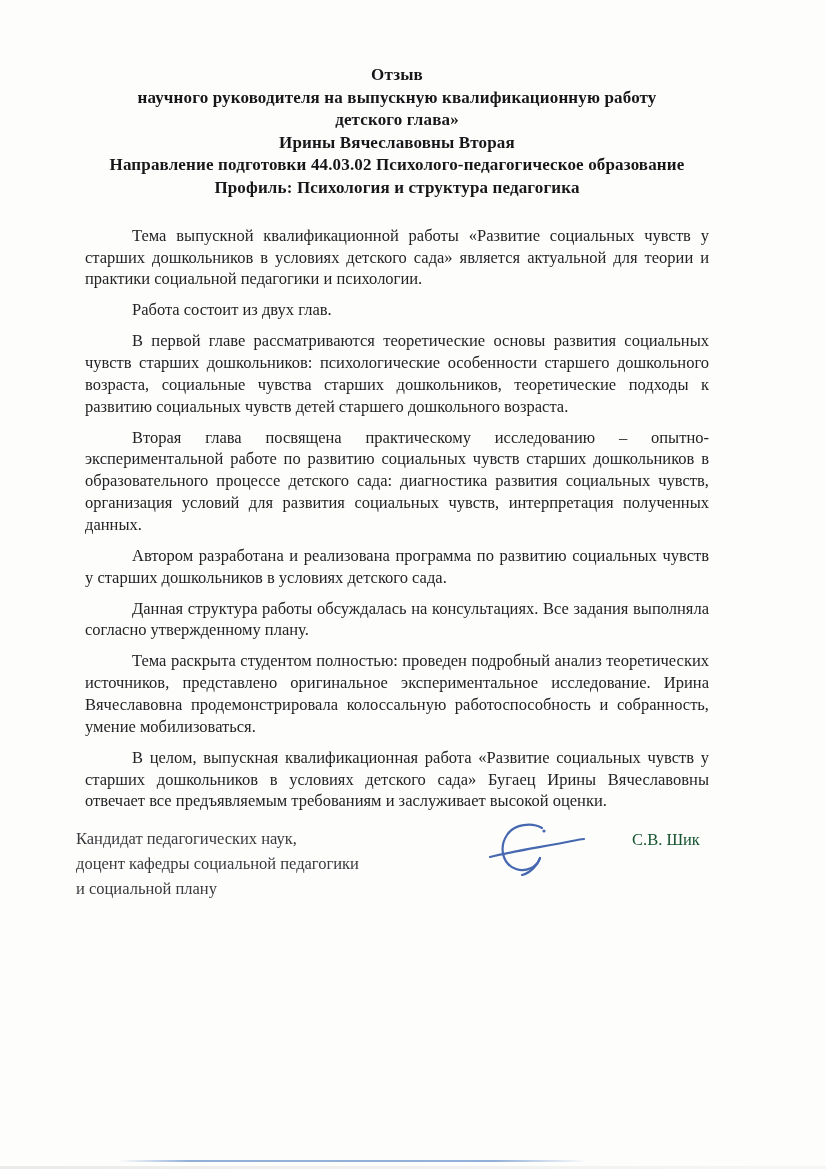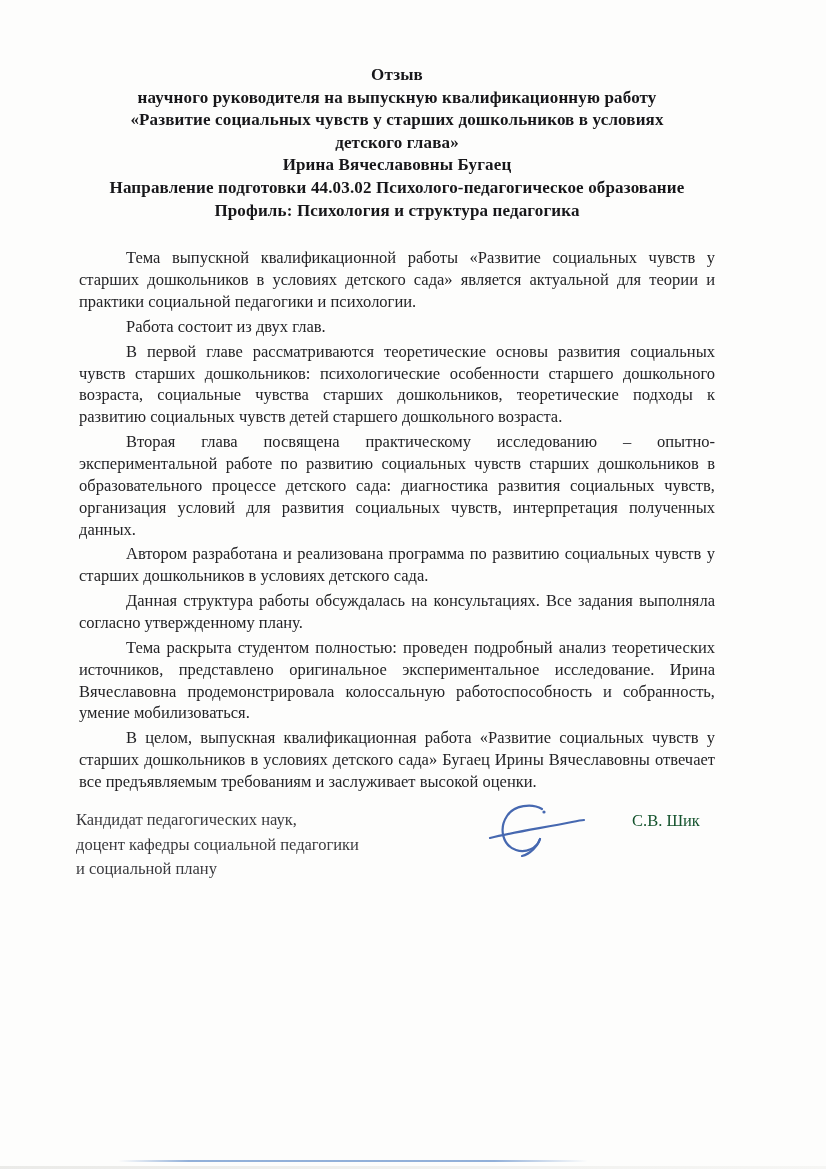--- a/index.html
+++ b/index.html
@@ -25,21 +25,21 @@
   }
   .title-line { margin: 0; }
   .body-block {
     margin-top: 25px;
     font-size: 16.5px;
     line-height: 1.325;
     text-align: justify;
     color: #232326;
   }
   .body-block p {
-    margin: 3px;
+    margin: 9px;
     text-indent: 47px;
   }
   .signature-row {
     display: flex;
     align-items: flex-start;
     margin-top: 15px;
     font-size: 16.5px;
     color: #3a3a3e;
     gap: 8px;
   }
@@ -78,23 +78,22 @@
   }
 </style>
 </head>
 <body>
 
 <div class="page">
 
   <div class="title-block">
     <div class="title-line">Отзыв</div>
     <div class="title-line">научного руководителя на выпускную квалификационную работу</div>
-    <div class="title-line">«Развитие социальных чувств у старших дошкольников в условиях</div>
     <div class="title-line">детского глава»</div>
-    <div class="title-line">Ирина Вячеславовны Бугаец</div>
+    <div class="title-line">Ирины Вячеславовны Вторая</div>
     <div class="title-line">Направление подготовки 44.03.02 Психолого-педагогическое образование</div>
     <div class="title-line">Профиль: Психология и структура педагогика</div>
   </div>
 
   <div class="body-block">
     <p>Тема выпускной квалификационной работы «Развитие социальных чувств у старших дошкольников в условиях детского сада» является актуальной для теории и практики социальной педагогики и психологии.</p>
     <p>Работа состоит из двух глав.</p>
     <p>В первой главе рассматриваются теоретические основы развития социальных чувств старших дошкольников: психологические особенности старшего дошкольного возраста, социальные чувства старших дошкольников, теоретические подходы к развитию социальных чувств детей старшего дошкольного возраста.</p>
     <p>Вторая глава посвящена практическому исследованию – опытно-экспериментальной работе по развитию социальных чувств старших дошкольников в образовательного процессе детского сада: диагностика развития социальных чувств, организация условий для развития социальных чувств, интерпретация полученных данных.</p>
     <p>Автором разработана и реализована программа по развитию социальных чувств у старших дошкольников в условиях детского сада.</p>

